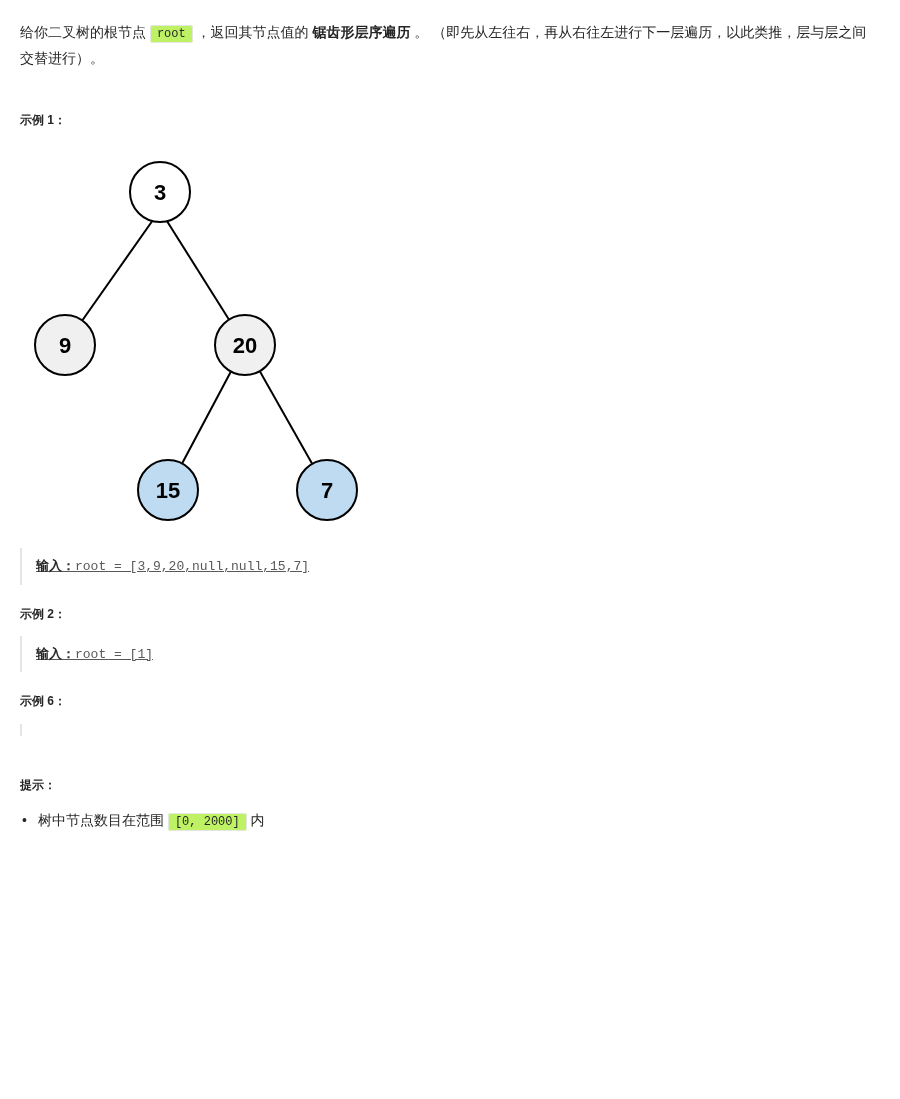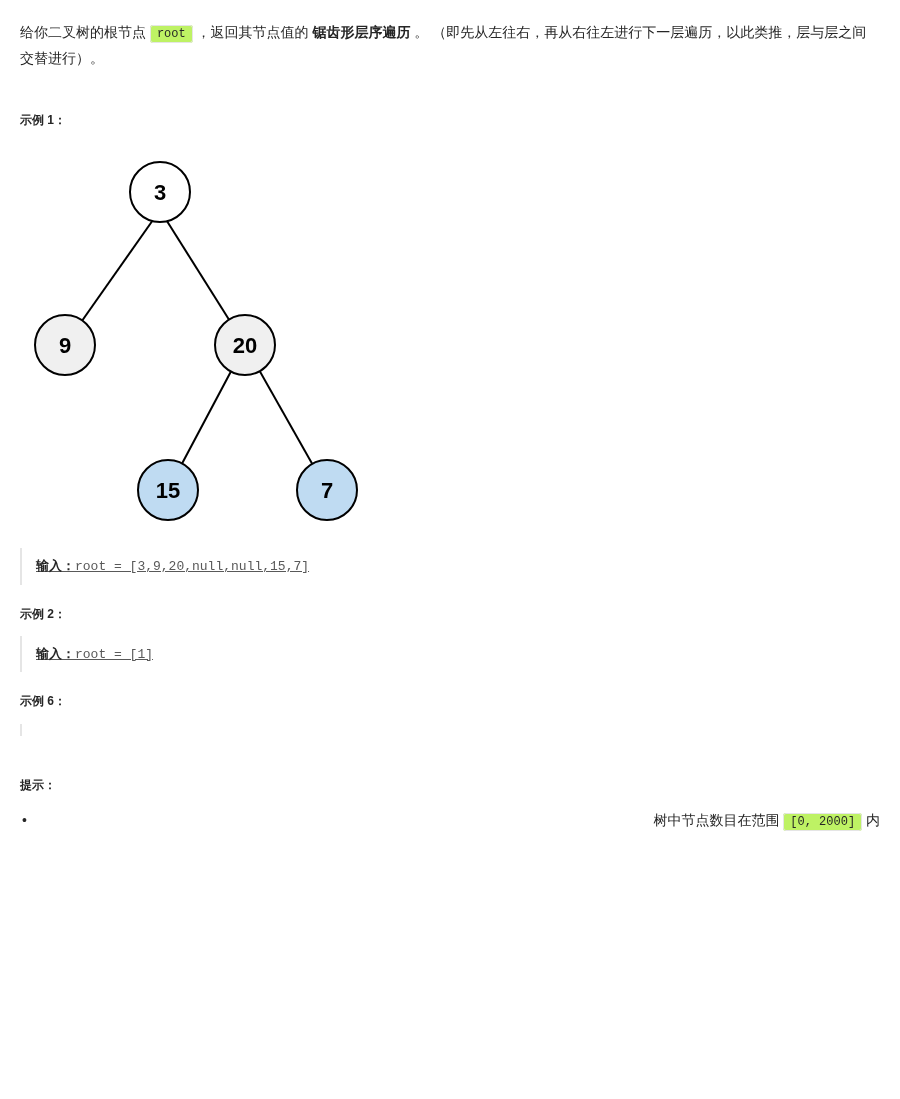--- a/index.html
+++ b/index.html
@@ -63,21 +63,20 @@
     }
     .constraints-title {
       font-weight: 700;
       font-size: 12px;
       margin-top: 40px;
       margin-bottom: 14px;
     }
     ul.constraints {
       list-style: none;
       padding-left: 0;
-      text-align: right;
     }
     ul.constraints li {
       position: relative;
       padding-left: 18px;
       margin-bottom: 12px;
       font-size: 14px;
     }
     ul.constraints li::before {
       content: "•";
       position: absolute;

